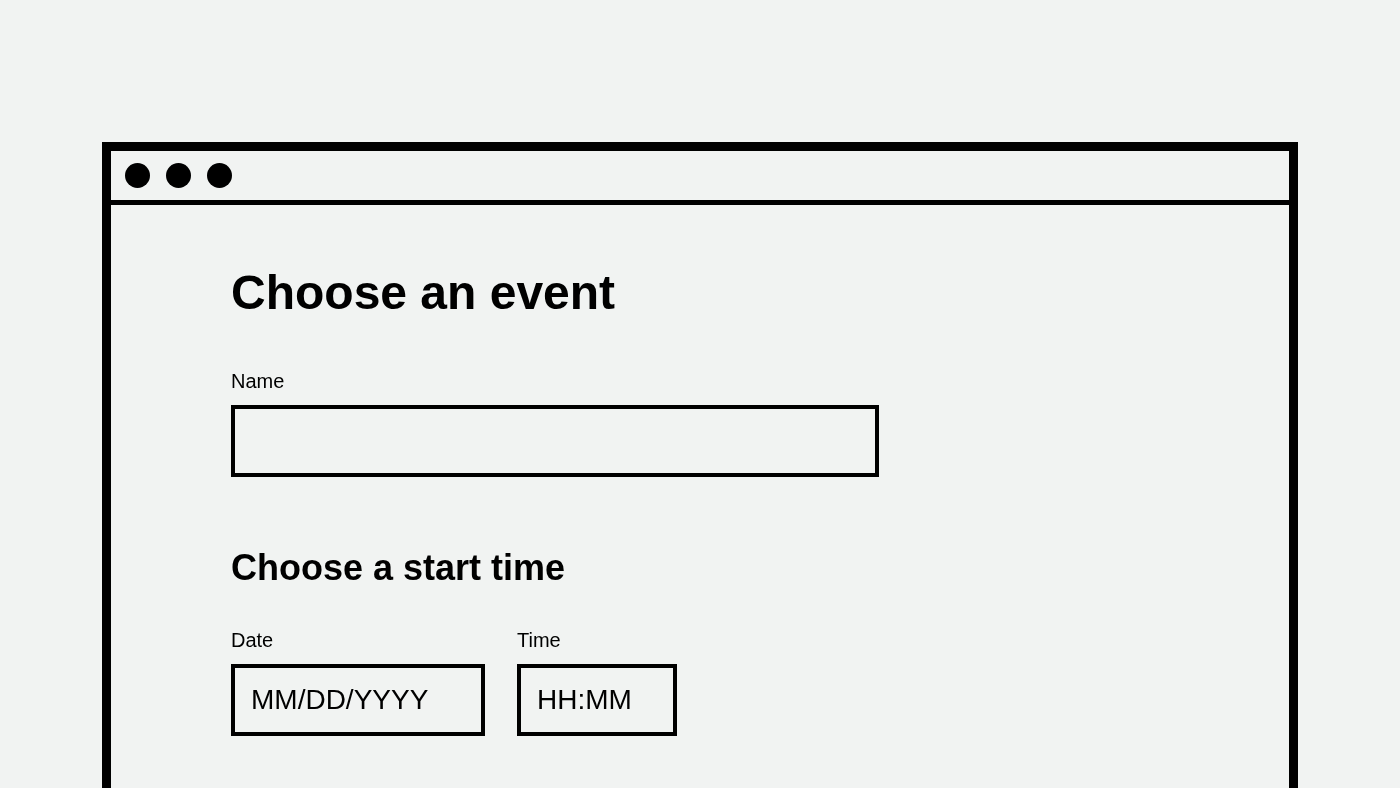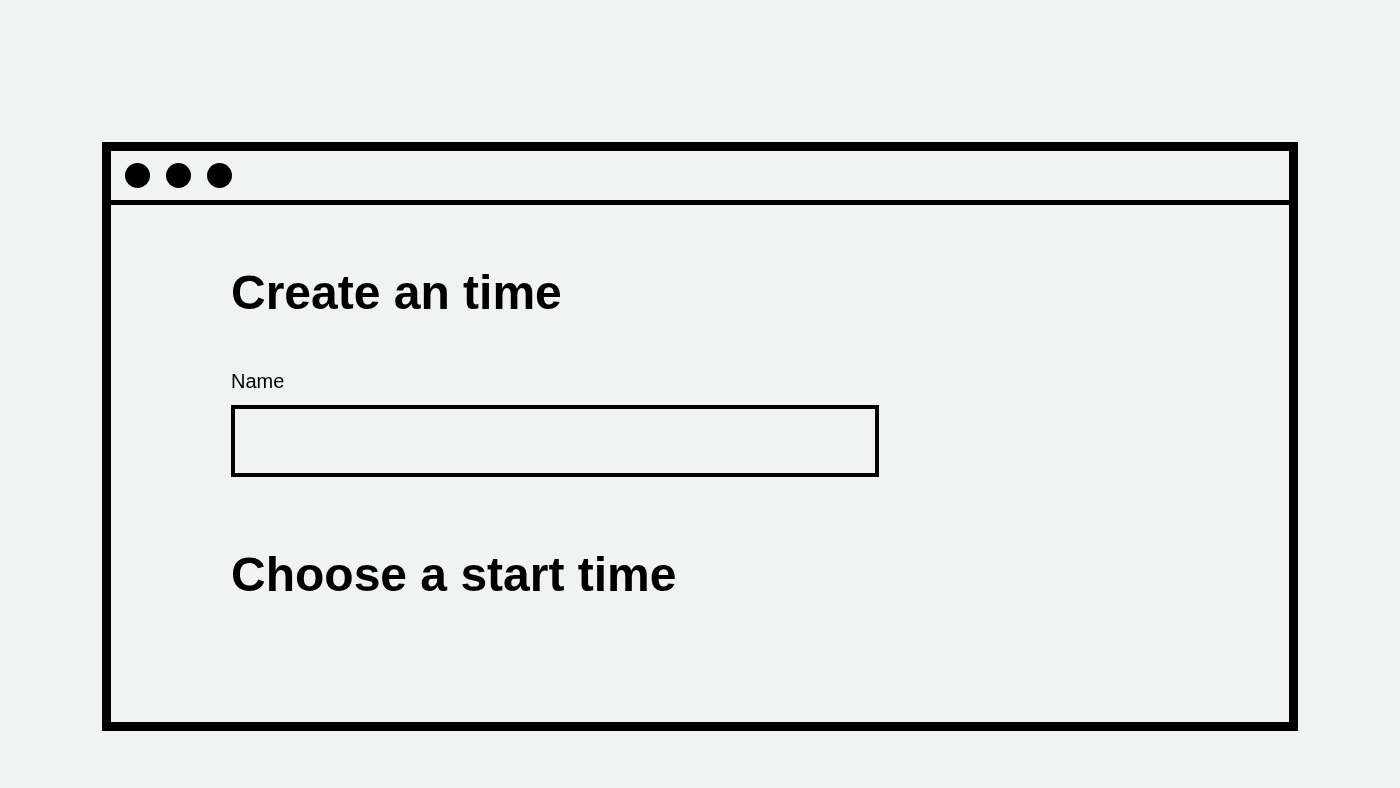--- a/index.html
+++ b/index.html
@@ -54,21 +54,21 @@
       width: 648px;
       height: 72px;
       border: 4px solid #000;
       background: transparent;
       font-family: inherit;
       font-size: 26px;
       padding: 0 16px;
       outline: none;
     }
     .section-heading {
-      font-size: 48px;
+      font-size: 36px;
       color: #000;
       margin-top: 70px;
       margin-bottom: 40px;
     }
     .row {
       display: flex;
       gap: 32px;
     }
     .row .col {
       display: flex;
@@ -98,21 +98,31 @@
 </head>
 <body>
 
 <div class="window">
   <div class="titlebar">
     <div class="dot"></div>
     <div class="dot"></div>
     <div class="dot"></div>
   </div>
   <div class="content">
-    <h1 class="page-title">Create an time</h1>
+    <h1 class="page-title">Choose an event</h1>
 
     <div class="field-label">Name</div>
     <input type="text" class="text-input" value="" style="">
 
     <h2 class="section-heading">Choose a start time</h2>
 
+    <div class="row">
+      <div class="col">
+        <div class="field-label">Date</div>
+        <input type="text" class="small-input date-input" placeholder="MM/DD/YYYY" style="">
+      </div>
+      <div class="col">
+        <div class="field-label">Time</div>
+        <input type="text" class="small-input time-input" placeholder="HH:MM" style="">
+      </div>
+    </div>
   </div>
 </div>
 
 </body></html>

